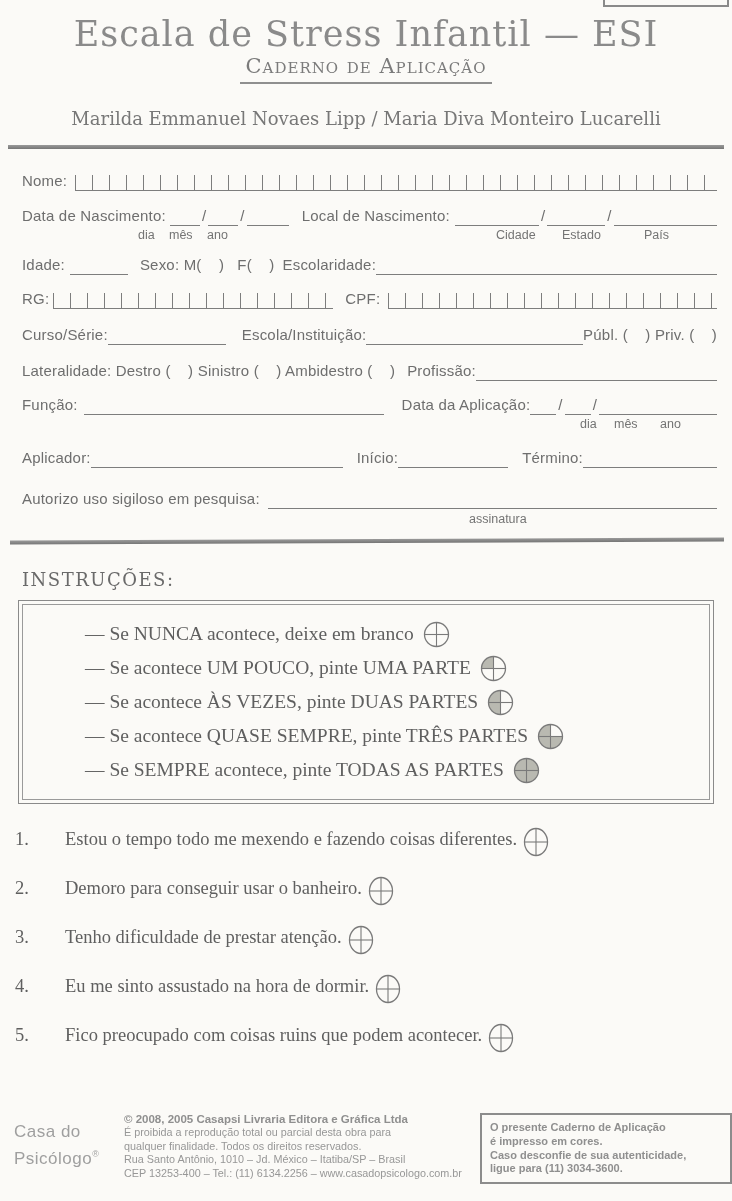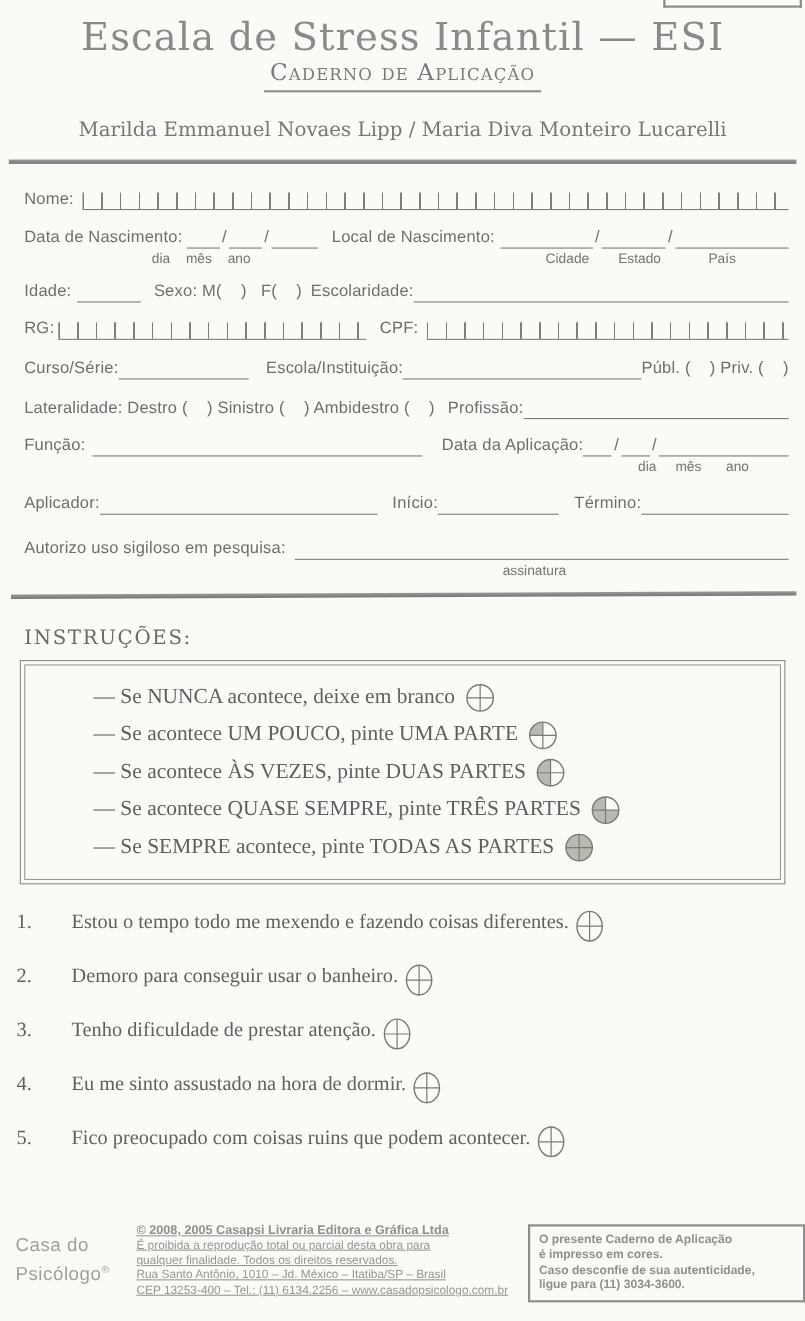--- a/index.html
+++ b/index.html
@@ -59,21 +59,21 @@
     line-height:29px;}
   .q-num{flex:none;width:50px;}
   .q-item .circle{margin-left:6px;display:inline-flex;position:relative;top:3px;}
   
   .footer{position:absolute;left:0;right:0;top:1105px;display:flex;
     align-items:flex-start;padding:0 4px 0 14px;}
   .logo{flex:none;width:96px;font-size:17px;line-height:22px;color:#9f9f9f;
     letter-spacing:.5px;margin-top:16px;}
   .logo sup{font-size:9px;}
   .copyright{flex:none;width:348px;margin-left:14px;margin-top:8px;
-    font-size:10.8px;line-height:13.4px;color:var(--faded);text-decoration:underline;}
+    font-size:10.8px;line-height:13.4px;color:var(--faded);}
   .copyright .first{font-size:11.5px;font-weight:bold;color:#8f8f8f;}
   .notice-box{flex:none;width:252px;margin-left:8px;margin-top:8px;
     border:2px solid #8c8c8c;padding:6px 8px;font-size:11px;font-weight:bold;
     line-height:13.8px;color:#8f8f8f;}
 </style>
 </head>
 <body>
 
 <div class="page">
 
@@ -166,21 +166,21 @@
     <span class="ul" style="width:110px;"></span>
     <span class="lbl" style="margin-left:14px;">Término:</span>
     <span class="ul grow"></span>
   </div>
 
   <div class="frow" style="margin-top:21px;">
     <span class="lbl">Autorizo uso sigiloso em pesquisa:</span>
     <span class="ul grow" style="margin-left:8px;"></span>
   </div>
   <div class="subrow" style="margin:3px 15px 0 22px;">
-    <span style="left:435px;">assinatura</span>
+    <span style="left:447px;">assinatura</span>
   </div>
 
   <div class="rule2"></div>
 
   <div class="instructions">
     <div class="instr-label">INSTRUÇÕES:</div>
   </div>
 
   <div class="scalebox-outer">
     <div class="scalebox-inner">

